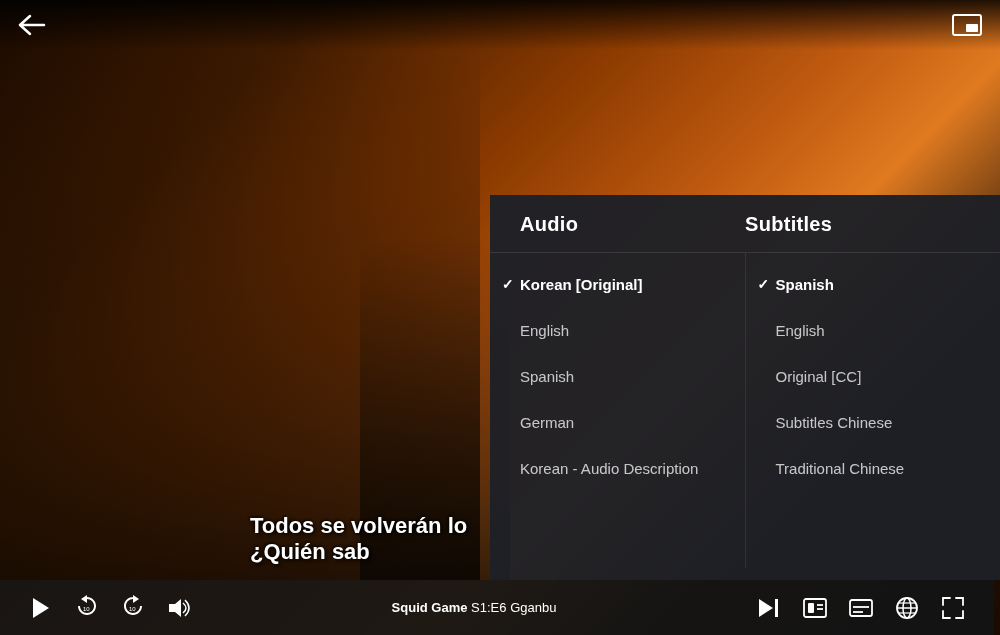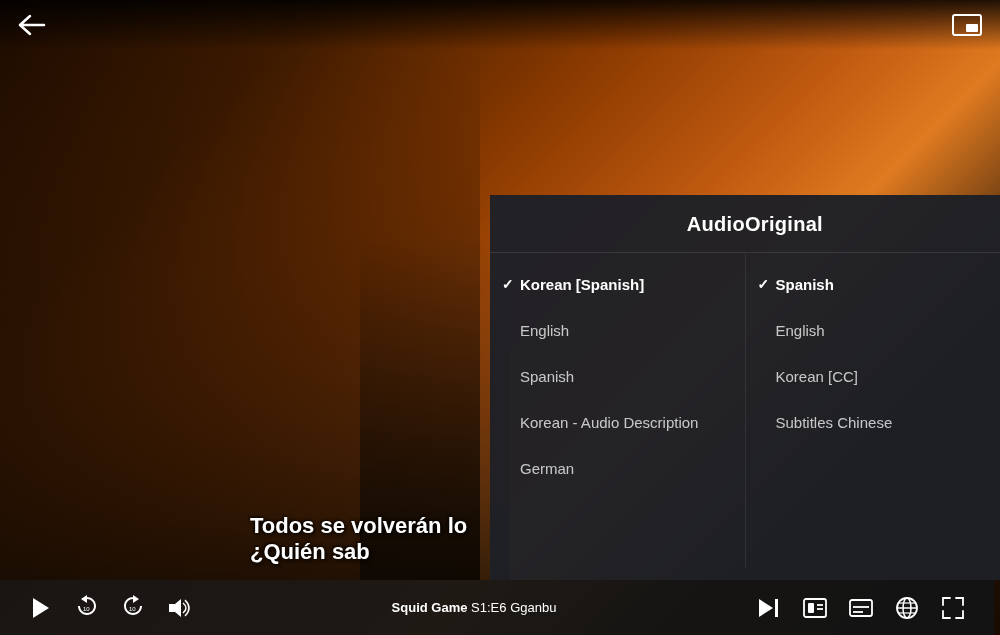--- a/index.html
+++ b/index.html
@@ -80,21 +80,20 @@
       border-bottom: 1px solid rgba(255,255,255,0.1);
       padding: 18px 30px 16px 30px;
     }
 
     .panel-header-audio {
       flex: 1;
       color: #fff;
       font-size: 20px;
       font-weight: bold;
       letter-spacing: 0.3px;
-      text-align: right;
     }
 
     .panel-header-subtitles {
       flex: 1;
       color: #fff;
       font-size: 20px;
       font-weight: bold;
       letter-spacing: 0.3px;
     }
 
@@ -247,56 +246,59 @@
 </div>
 
 <div class="subtitle-text">
   <div>Todos se volverán lo</div>
   <div>¿Quién sab</div>
 </div>
 
 <div class="panel">
   <div class="panel-header">
     <div class="panel-header-audio">Audio</div>
-    <div class="panel-header-subtitles">Original</div>
+    <div class="panel-header-subtitles">Subtitles</div>
   </div>
   <div class="panel-body">
 
     <div class="audio-column">
       <div class="menu-item active">
         <span class="check-mark">✓</span>
-        <span>Korean [Spanish]</span>
+        <span>Korean [Original]</span>
       </div>
       <div class="menu-item">
         <span>English</span>
       </div>
       <div class="menu-item">
         <span>Spanish</span>
       </div>
       <div class="menu-item">
+        <span>German</span>
+      </div>
+      <div class="menu-item">
         <span>Korean - Audio Description</span>
-      </div>
-      <div class="menu-item">
-        <span>German</span>
       </div>
     </div>
 
     <div class="subtitles-column">
       <div class="menu-item active">
         <span class="check-mark">✓</span>
         <span>Spanish</span>
       </div>
       <div class="menu-item">
         <span>English</span>
       </div>
       <div class="menu-item">
-        <span>Korean [CC]</span>
+        <span>Original [CC]</span>
       </div>
       <div class="menu-item">
         <span>Subtitles Chinese</span>
+      </div>
+      <div class="menu-item">
+        <span>Traditional Chinese</span>
       </div>
     </div>
   </div>
 </div>
 
 <div class="bottom-bar">
   <div class="bottom-controls-left">
     <button class="ctrl-btn large">
       <svg width="20" height="22" viewBox="0 0 20 22" fill="white">
         <polygon points="2,1 18,11 2,21" fill="white"></polygon>

